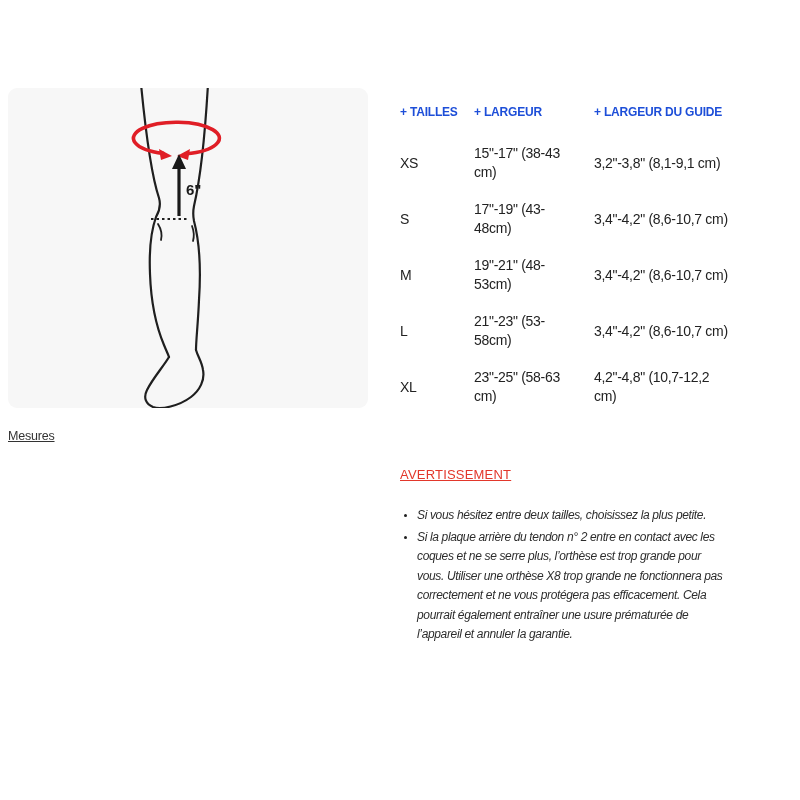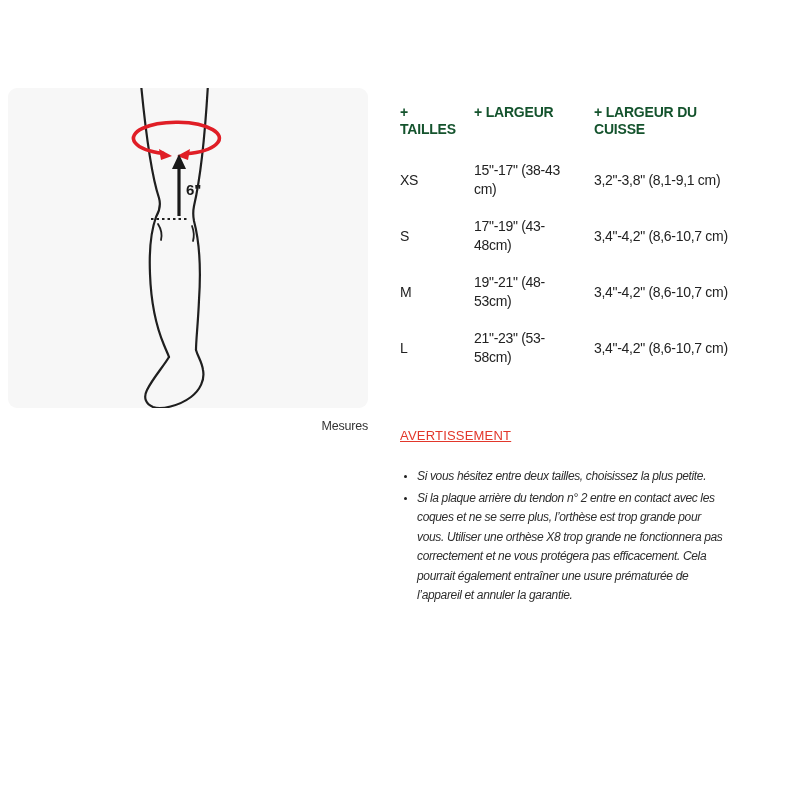--- a/index.html
+++ b/index.html
@@ -26,25 +26,26 @@
   }
   .measure-card {
     width: 360px;
     height: 320px;
     background: #f7f7f7;
     border-radius: 9px;
     overflow: hidden;
   }
   .measure-card svg { display: block; }
   .measure-caption {
-    margin-top: 11px;
-    text-align: right;
+    margin-top: 21px;
+    text-align: left;
     font-size: 12.5px;
     letter-spacing: -0.2px;
     color: #333333;
+    text-decoration: underline;
   }
 
   
   .right-col {
     position: absolute;
     left: 400px;
     top: 86px;
     width: 330px;
   }
   .guide-title {
@@ -69,25 +70,25 @@
     border-collapse: collapse;
     table-layout: fixed;
     width: 328px;
   }
   .size-table col.c1 { width: 74px; }
   .size-table col.c2 { width: 120px; }
   .size-table col.c3 { width: 134px; }
   .size-table th {
     text-align: left;
     vertical-align: top;
-    font-size: 14px;
+    font-size: 12px;
     font-weight: bold;
     letter-spacing: -0.2px;
     line-height: 17px;
-    color: #14532d;
+    color: #1d4ed8;
     padding: 0 14px 14px 0;
   }
   .size-table th.col-largeur { padding-right: 0; }
   .size-table td {
     vertical-align: middle;
     font-size: 14px;
     letter-spacing: -0.3px;
     line-height: 19px;
     color: #222222;
     padding: 9px 16px 9px 0;
@@ -169,21 +170,21 @@
     <table class="size-table">
       <colgroup>
           <col class="c1">
           <col class="c2">
           <col class="c3">
         </colgroup>
       <thead>
         <tr>
           <th>+ TAILLES</th>
           <th>+ LARGEUR</th>
-          <th class="col-largeur">+ LARGEUR DU CUISSE</th>
+          <th class="col-largeur">+ LARGEUR DU GUIDE</th>
         </tr>
       </thead>
       <tbody>
         <tr>
           <td>XS</td>
           <td><span>15"-17" (38-43 cm)</span></td>
           <td>3,2"-3,8" (8,1-9,1 cm)</td>
         </tr>
         <tr>
           <td>S</td>
@@ -192,20 +193,25 @@
         </tr>
         <tr>
           <td>M</td>
           <td><span>19"-21" (48-53cm)</span></td>
           <td>3,4"-4,2" (8,6-10,7 cm)</td>
         </tr>
         <tr>
           <td>L</td>
           <td><span>21"-23" (53-58cm)</span></td>
           <td>3,4"-4,2" (8,6-10,7 cm)</td>
+        </tr>
+        <tr>
+          <td>XL</td>
+          <td><span class="tight">23"-25" (58-63 cm)</span></td>
+          <td>4,2"-4,8" (10,7-12,2 cm)</td>
         </tr>
       </tbody>
     </table>
 
     <div class="warning-title">AVERTISSEMENT</div>
 
     <ul class="warning-list">
       <li>Si vous hésitez entre deux tailles, choisissez la plus petite.</li>
       <li>Si la plaque arrière du tendon n° 2 entre en contact avec les coques et ne se serre plus, l’orthèse est trop grande pour vous. Utiliser une orthèse X8 trop grande ne fonctionnera pas correctement et ne vous protégera pas efficacement. Cela pourrait également entraîner une usure prématurée de l’appareil et annuler la garantie.</li>
     </ul>

